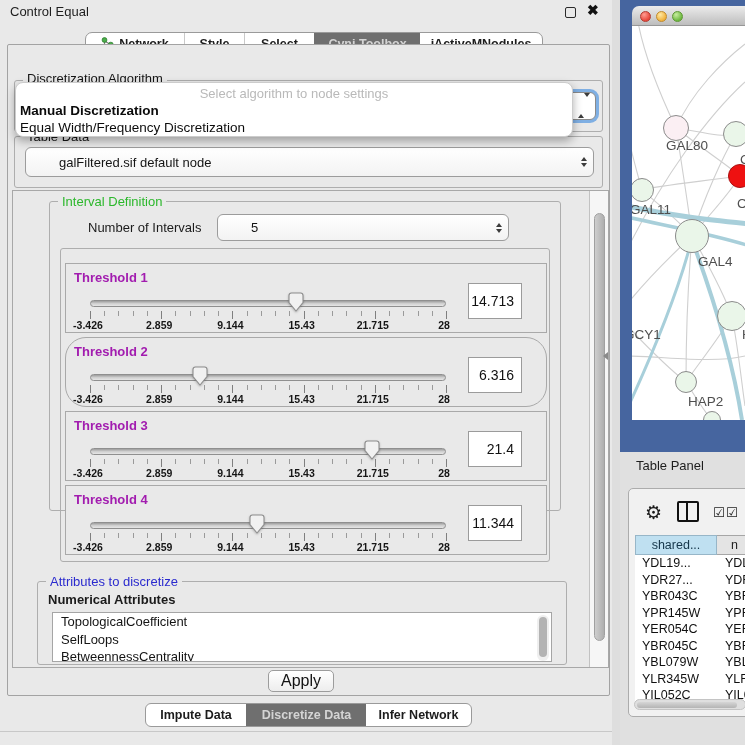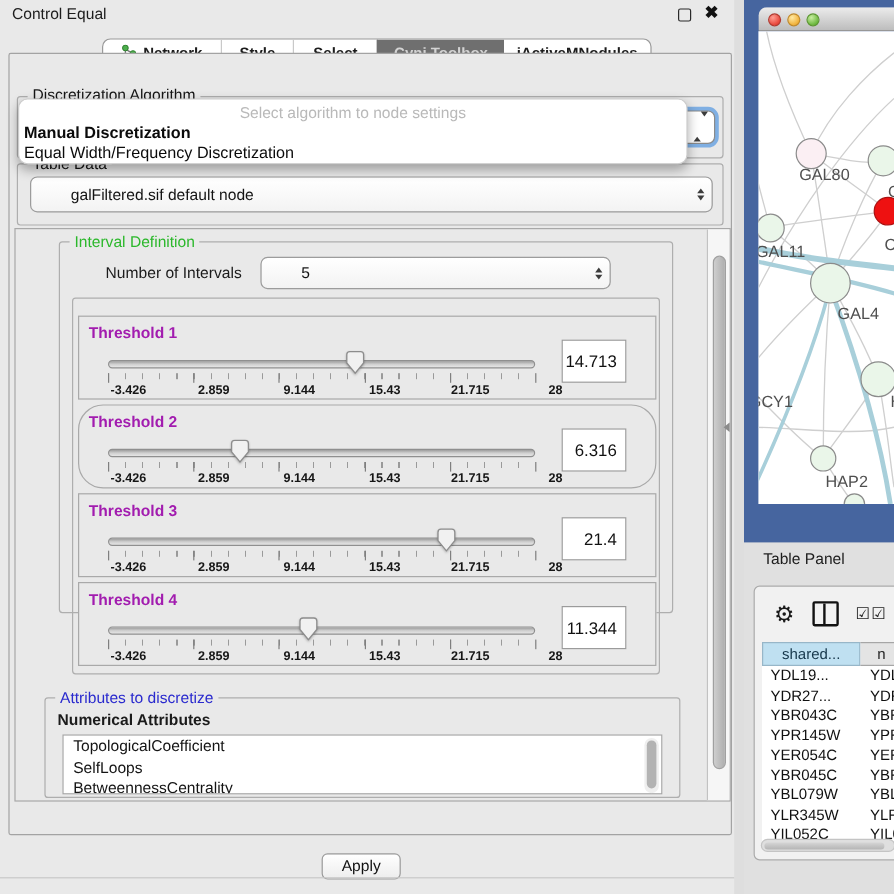--- a/index.html
+++ b/index.html
@@ -54,31 +54,31 @@
 
   
   .thr-panel { position:absolute; left:4px; width:482px; height:70px; border:1px solid #a9a9a9; background:#e9e9e9; }
   .thr-label { position:absolute; left:8px; top:6px; font-size:13px; font-weight:bold; color:#a21caf; }
   .slider { position:absolute; left:22px; top:32px; width:360px; height:34px; }
   .track { position:absolute; left:2px; top:4px; width:356px; height:7px; border:1px solid #8f8f8f; border-radius:4px; background:linear-gradient(#9d9d9d,#cfcfcf 50%,#e6e6e6); }
   .thumb { position:absolute; top:-4px; width:18px; height:20px; filter:drop-shadow(0 1px 1px rgba(0,0,0,.25)); }
   .ticks { position:absolute; left:2px; top:15px; width:356px; height:8px; }
   .minor { position:absolute; left:0; top:0; width:100%; height:5px; background:repeating-linear-gradient(90deg,#9a9a9a 0 1px,transparent 1px calc(100%/25)); }
   .major { position:absolute; top:0; width:1px; height:8px; background:#7f7f7f; }
-  .ticklabels { position:absolute; left:19px; top:23px; width:356px; height:12px; }
+  .ticklabels { position:absolute; left:0; top:23px; width:356px; height:12px; }
   .ticklabels span { position:absolute; transform:translateX(-50%); font-size:10.5px; font-weight:bold; color:#161616; white-space:nowrap; }
   .valbox { position:absolute; left:402px; top:19px; width:54px; height:36px; background:#fff; border:1px solid #9b9b9b; font-size:14px; text-align:right; line-height:34px; padding-right:7px; color:#111; }
 
   
   .attr-list { position:absolute; left:14px; top:30px; width:500px; height:50px; background:#fff; border:1px solid #a5a5a5; overflow:hidden; }
   .attr-item { font-size:13px; color:#141414; padding-left:8px; line-height:17.5px; white-space:nowrap; }
   .list-vscroll { position:absolute; right:2px; top:2px; width:12px; height:46px; background:#efefef; border-radius:6px; }
   .list-vscroll .thumbv2 { position:absolute; left:2px; top:2px; width:8px; height:40px; background:#b3b3b3; border-radius:4px; }
 
-  .apply-btn { position:absolute; left:268px; top:670px; width:66px; height:22px; background:linear-gradient(#ffffff,#ededed); border:1px solid #9c9c9c; border-radius:5px; font-size:13px; text-align:center; line-height:20px; color:#111;margin-top:41px; }
+  .apply-btn { position:absolute; left:268px; top:670px; width:66px; height:22px; background:linear-gradient(#ffffff,#ededed); border:1px solid #9c9c9c; border-radius:5px; font-size:16px; text-align:center; line-height:20px; color:#111; }
 
   
   .bottom-tabbar { position:absolute; left:145px; top:703px; height:24px; display:flex; background:#fff; border:1px solid #9a9a9a; border-radius:6px; overflow:hidden; }
   .bottom-line { position:absolute; left:0; top:731px; width:612px; border-top:1px solid #c8c8c8; }
 
   
   .split-col { position:absolute; left:612px; top:0; width:8px; height:745px; background:#dedede; }
   .split-arrow { position:absolute; left:603px; top:352px; width:0; height:0; border-top:4px solid transparent; border-bottom:4px solid transparent; border-right:5px solid #8a8a8a; }
 
   
@@ -322,20 +322,31 @@
         </div>
       </div>
 
       <div class="vscroll">
           <div class="thumbv"></div>
         </div>
     </div>
 
     <div class="apply-btn">Apply</div>
 
+    <div class="bottom-tabbar">
+      <div class="tab" style="width:100px">
+          <span>Impute Data</span>
+        </div>
+      <div class="tab sel" style="width:120px">
+          <span>Discretize Data</span>
+        </div>
+      <div class="tab" style="width:105px">
+          <span>Infer Network</span>
+        </div>
+    </div>
     <div class="bottom-line"></div>
   </div>
 
   <div class="split-col"></div>
   <div class="split-arrow"></div>
 
   <div class="net-frame">
     <div class="net-titlebar">
       <span class="light red"></span>
       <span class="light yellow"></span>

